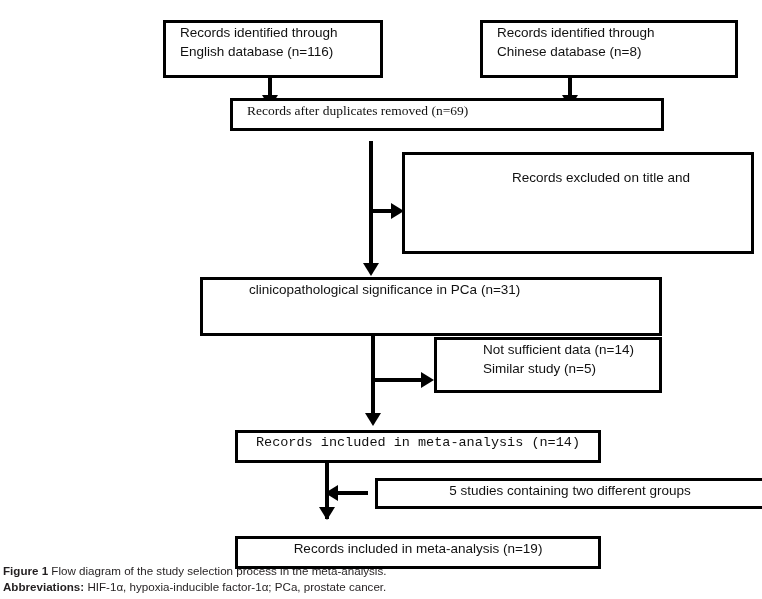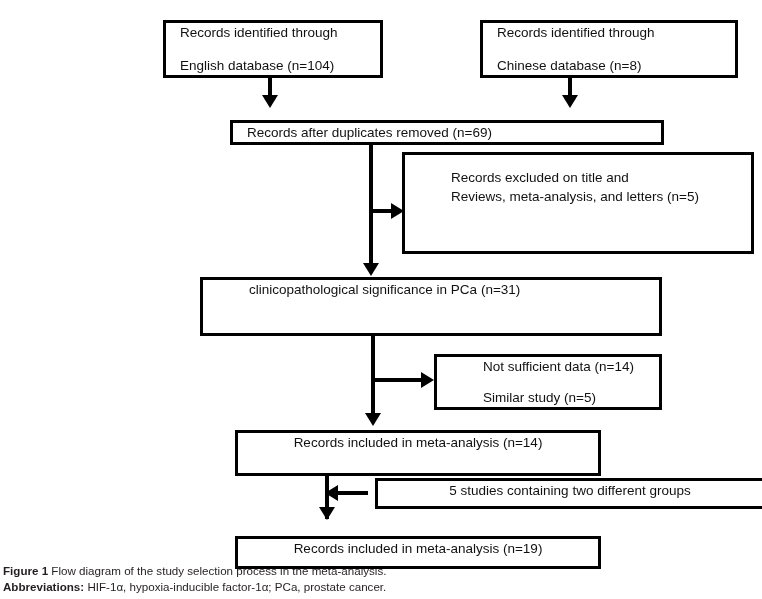--- a/index.html
+++ b/index.html
@@ -30,38 +30,39 @@
     position: absolute;
     box-sizing: border-box;
     border: 3px solid #000000;
     background: #ffffff;
     font-family: "Liberation Sans", sans-serif;
     font-size: 13.5px;
     line-height: 1.42;
     color: #111111;
     display: flex;
     flex-direction: column;
-    justify-content: space-between;
+    justify-content: flex-start;
     z-index: 3;
   }
   .box .line {
     white-space: nowrap;
   }
   .box.pad-left {
     padding-left: 14px;
   }
   .box.pad-left-wide {
     padding-left: 46px;
   }
   .box.center-text {
     align-items: center;
   }
   .box.top-align {
     justify-content: flex-start;
     padding-top: 13px;
+    align-items: center;
   }
   .conn {
     position: absolute;
     background: #000000;
     z-index: 1;
   }
   .arrow {
     position: absolute;
     width: 0;
     height: 0;
@@ -101,65 +102,64 @@
 </style>
 </head>
 <body>
 
 <div id="page">
 
   <div class="flow-canvas">
 
     <div class="box pad-left" style="left:163px; top:20px; width:220px; height:58px;">
       <div class="line">Records identified through</div>
-      <div class="line">English database (n=104)</div>
+      <div class="line">English database (n=116)</div>
     </div>
 
     <div class="box pad-left" style="left:480px; top:20px; width:258px; height:58px;">
       <div class="line">Records identified through</div>
       <div class="line">Chinese database (n=8)</div>
     </div>
 
     <div class="conn" style="left:268px; top:78px; width:4px; height:22px;"></div>
     <div class="arrow down" style="left:262px; top:95px;"></div>
 
     <div class="conn" style="left:568px; top:78px; width:4px; height:22px;"></div>
     <div class="arrow down" style="left:562px; top:95px;"></div>
 
-    <div class="box pad-left" style="left:230px; top:120px; width:434px; height:25px;">
+    <div class="box pad-left" style="left:230px; top:98px; width:434px; height:33px;font-family:Liberation Serif, serif;">
       <div class="line">Records after duplicates removed (n=69)</div>
     </div>
 
     <div class="conn" style="left:369px; top:141px; width:4px; height:124px;"></div>
     <div class="arrow down" style="left:363px; top:263px;"></div>
 
     <div class="conn" style="left:369px; top:209px; width:26px; height:4px;"></div>
     <div class="arrow right" style="left:391px; top:203px;"></div>
 
     <div class="box pad-left-wide top-align" style="left:402px; top:152px; width:352px; height:102px;">
       <div class="line">Records excluded on title and</div>
-      <div class="line">Reviews, meta-analysis, and letters (n=5)</div>
     </div>
 
     <div class="box pad-left-wide" style="left:200px; top:277px; width:462px; height:59px;">
       <div class="line">clinicopathological significance in PCa (n=31)</div>
     </div>
 
     <div class="conn" style="left:371px; top:336px; width:4px; height:80px;"></div>
     <div class="arrow down" style="left:365px; top:413px;"></div>
 
     <div class="conn" style="left:371px; top:378px; width:54px; height:4px;"></div>
     <div class="arrow right" style="left:421px; top:372px;"></div>
 
-    <div class="box pad-left-wide" style="left:434px; top:354px; width:228px; height:56px;">
+    <div class="box pad-left-wide" style="left:434px; top:337px; width:228px; height:56px;">
       <div class="line">Not sufficient data (n=14)</div>
       <div class="line">Similar study (n=5)</div>
     </div>
 
-    <div class="box center-text" style="left:235px; top:430px; width:366px; height:46px;">
+    <div class="box center-text" style="left:235px; top:430px; width:366px; height:33px;font-family:Liberation Mono, monospace;">
       <div class="line">Records included in meta-analysis (n=14)</div>
     </div>
 
     <div class="conn" style="left:325px; top:463px; width:4px; height:56px;"></div>
     <div class="arrow down" style="left:319px; top:507px;"></div>
 
     <div class="box center-text" style="left:375px; top:478px; width:390px; height:31px;">
       <div class="line">5 studies containing two different groups</div>
     </div>
 

